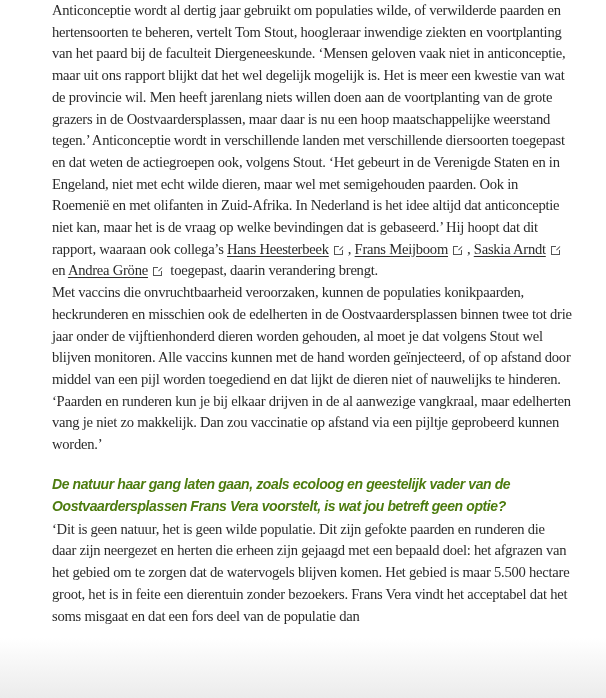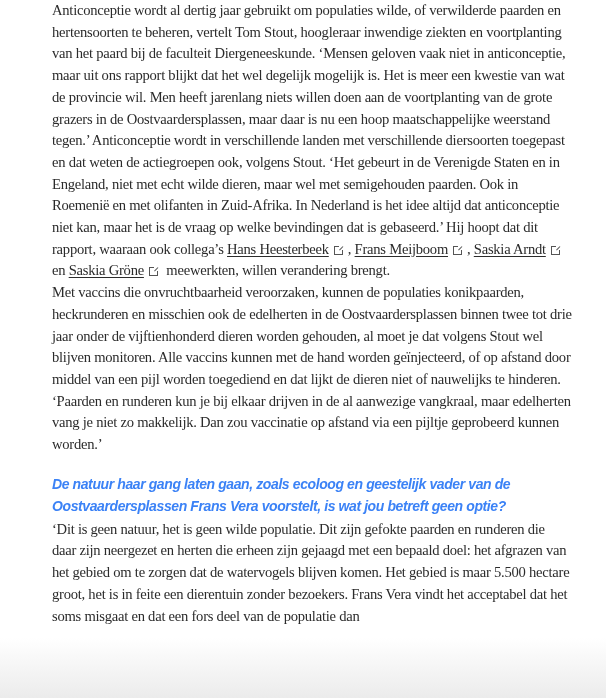--- a/index.html
+++ b/index.html
@@ -15,21 +15,21 @@
     font-family: "Liberation Serif", "DejaVu Serif", serif; font-size: 14.6px;
   }
   .p1 { padding-top: 0; }
   h3 {
     margin: 16px 0 4px 0; font-size: 14.2px; font-weight: bold; line-height: 20px;
     font-family: "Liberation Serif", serif; letter-spacing: -0.2px;
   }
   .q {
     margin: 17px 0 2px 0; font-style: italic; font-weight: bold; font-size: 14px;
     line-height: 22px; font-family: "Liberation Sans", sans-serif; letter-spacing: -0.4px;
-    color: #3b82f6;
+    color: #4d7c0f;
   }
   a.ext { color: #2b2b2b; text-decoration: underline; text-underline-offset: 2px; }
   .ext-icon {
     display: inline-block; width: 9px; height: 9px; border: 1px solid #555;
     position: relative; margin: 0 5px 0 5px; vertical-align: -1px; box-sizing: border-box;
   }
   .ext-icon::after {
     content: ""; position: absolute; right: -2px; top: -2px; width: 5px; height: 5px;
     background: #fff; 
   }
@@ -46,22 +46,22 @@
 </head>
 <body>
 
 <div class="article">
   <p class="p1">
     <span>Anticonceptie wordt al dertig jaar gebruikt om populaties wilde, of verwilderde paarden en hertensoorten te beheren, vertelt Tom Stout, hoogleraar inwendige ziekten en voortplanting van het paard bij de faculteit Diergeneeskunde. ‘Mensen geloven vaak niet in anticonceptie, maar uit ons rapport blijkt dat het wel degelijk mogelijk is. Het is meer een kwestie van wat de provincie wil. Men heeft jarenlang niets willen doen aan de voortplanting van de grote grazers in de Oostvaardersplassen, maar daar is nu een hoop maatschappelijke weerstand tegen.’ Anticonceptie wordt in verschillende landen met verschillende diersoorten toegepast en dat weten de actiegroepen ook, volgens Stout. ‘Het gebeurt in de Verenigde Staten en in Engeland, niet met echt wilde dieren, maar wel met semigehouden paarden. Ook in Roemenië en met olifanten in Zuid-Afrika. In Nederland is het idee altijd dat anticonceptie niet kan, maar het is de vraag op welke bevindingen dat is gebaseerd.’ Hij hoopt dat dit rapport, waaraan ook collega’s</span>
     <a class="ext" href="#">Hans Heesterbeek</a><span class="ext-icon"></span><span>,</span>
     <a class="ext" href="#">Frans Meijboom</a><span class="ext-icon"></span><span>,</span>
     <a class="ext" href="#">Saskia Arndt</a><span class="ext-icon"></span>
     <span>en</span>
-    <a class="ext" href="#">Saskia Gröne</a><span class="ext-icon"></span>
-    <span>meewerkten, willen verandering brengt.</span>
+    <a class="ext" href="#">Andrea Gröne</a><span class="ext-icon"></span>
+    <span>toegepast, daarin verandering brengt.</span>
   </p>
 
 
   <p>Met vaccins die onvruchtbaarheid veroorzaken, kunnen de populaties konikpaarden, heckrunderen en misschien ook de edelherten in de Oostvaardersplassen binnen twee tot drie jaar onder de vijftienhonderd dieren worden gehouden, al moet je dat volgens Stout wel blijven monitoren. Alle vaccins kunnen met de hand worden geïnjecteerd, of op afstand door middel van een pijl worden toegediend en dat lijkt de dieren niet of nauwelijks te hinderen. ‘Paarden en runderen kun je bij elkaar drijven in de al aanwezige vangkraal, maar edelherten vang je niet zo makkelijk. Dan zou vaccinatie op afstand via een pijltje geprobeerd kunnen worden.’</p>
 
   <div class="q">De natuur haar gang laten gaan, zoals ecoloog en geestelijk vader van de Oostvaardersplassen Frans Vera voorstelt, is wat jou betreft geen optie?</div>
 
   <p>‘Dit is geen natuur, het is geen wilde populatie. Dit zijn gefokte paarden en runderen die daar zijn neergezet en herten die erheen zijn gejaagd met een bepaald doel: het afgrazen van het gebied om te zorgen dat de watervogels blijven komen. Het gebied is maar 5.500 hectare groot, het is in feite een dierentuin zonder bezoekers. Frans Vera vindt het acceptabel dat het soms misgaat en dat een fors deel van de populatie dan</p>
 </div>
 

